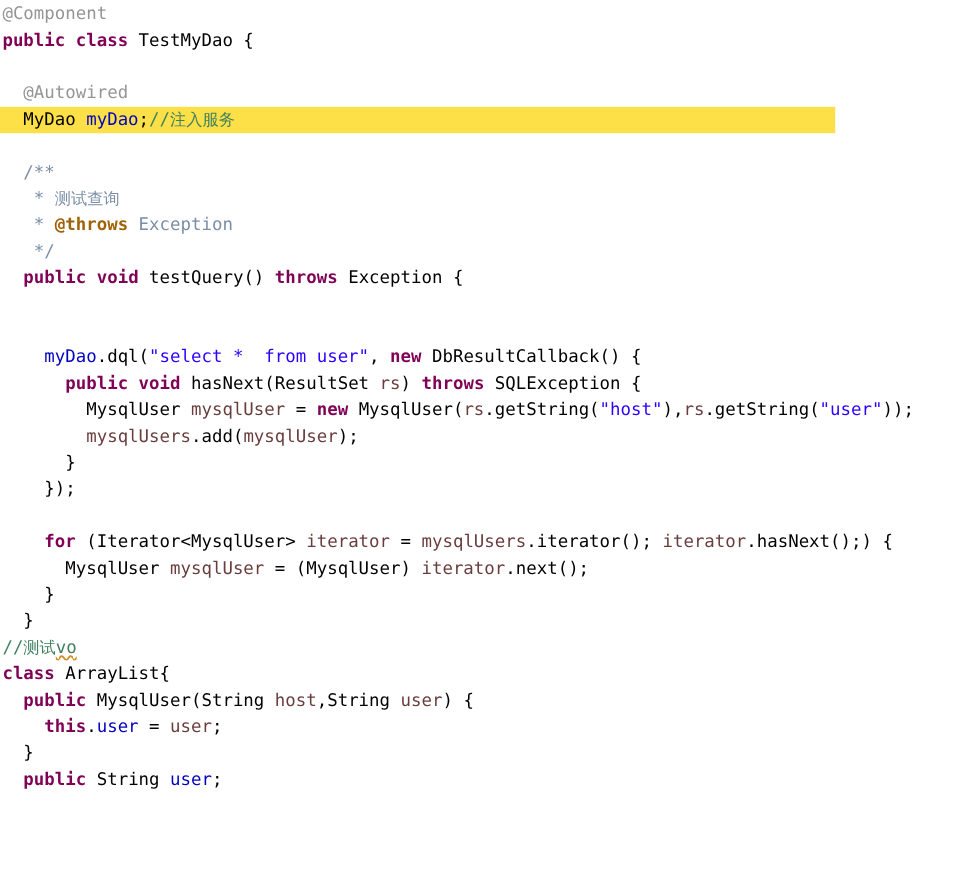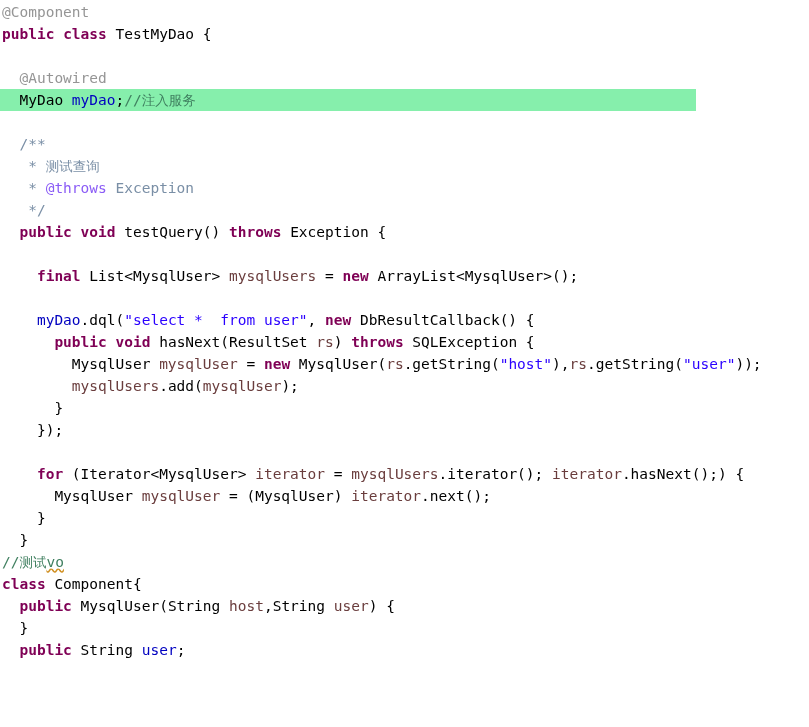--- a/index.html
+++ b/index.html
@@ -23,31 +23,31 @@
   }
   .line {
     height: 22px;
     line-height: 22px;
     font-size: 14.5px;
     white-space: pre;
     padding-left: 2px;
     letter-spacing: 0px;
   }
   .line.hl {
-    background: #86efac;
+    background: #fde047;
   }
   
   .kw   { color: #7f0055; font-weight: bold; text-align: center; }        
   .plain{ color: #000000; }
   .ident{ color: #6a3d3d; }                            
   .fld  { color: #0000c0; }                            
   .str  { color: #2a00ff; }                            
   .cmt  { color: #3f7f5f; }                            
   .jdoc { color: #7a8fa6; }                            
-  .jtag { color: #8b5cf6; font-weight: normal; }         
+  .jtag { color: #a16207; font-weight: bold; }         
   .ann  { color: #959595; }                            
   .stat { color: #0000c0; font-weight: bold; font-style: italic; } 
   .squiggle {
     text-decoration: underline wavy #d08f20;
     text-decoration-skip-ink: none;
     text-align: center;
   }
   .cjk { font-family: "DejaVu Sans", sans-serif; font-size: 13.5px; }
 </style>
 </head>
@@ -72,21 +72,20 @@
   <div class="line"><span class="jdoc">   * <span class="cjk">测试查询</span></span></div>
 
   <div class="line"><span class="jdoc">   * </span><span class="jtag">@throws</span><span class="jdoc"> Exception</span></div>
 
   <div class="line"><span class="jdoc">   */</span></div>
 
   <div class="line"><span class="plain">  </span><span class="kw">public</span><span class="plain"> </span><span class="kw">void</span><span class="plain"> testQuery() </span><span class="kw">throws</span><span class="plain"> Exception {</span></div>
 
   <div class="line">&nbsp;</div>
 
-  <div class="line"><span class="plain">    </span><span class="kw">final</span><span class="plain"> List&lt;MysqlUser&gt; </span><span class="ident">mysqlUsers</span><span class="plain"> = </span><span class="kw">new</span><span class="plain"> ArrayList&lt;MysqlUser&gt;();</span></div>
 
   <div class="line">&nbsp;</div>
 
   <div class="line"><span class="plain">    </span><span class="fld">myDao</span><span class="plain">.dql(</span><span class="str">"select *  from user"</span><span class="plain">, </span><span class="kw">new</span><span class="plain"> DbResultCallback() {</span></div>
 
   <div class="line"><span class="plain">      </span><span class="kw">public</span><span class="plain"> </span><span class="kw">void</span><span class="plain"> hasNext(ResultSet </span><span class="ident">rs</span><span class="plain">) </span><span class="kw">throws</span><span class="plain"> SQLException {</span></div>
 
   <div class="line"><span class="plain">        MysqlUser </span><span class="ident">mysqlUser</span><span class="plain"> = </span><span class="kw">new</span><span class="plain"> MysqlUser(</span><span class="ident">rs</span><span class="plain">.getString(</span><span class="str">"host"</span><span class="plain">),</span><span class="ident">rs</span><span class="plain">.getString(</span><span class="str">"user"</span><span class="plain">));</span></div>
 
   <div class="line"><span class="plain">        </span><span class="ident">mysqlUsers</span><span class="plain">.add(</span><span class="ident">mysqlUser</span><span class="plain">);</span></div>
@@ -101,23 +100,24 @@
 
   <div class="line"><span class="plain">      MysqlUser </span><span class="ident">mysqlUser</span><span class="plain"> = (MysqlUser) </span><span class="ident">iterator</span><span class="plain">.next();</span></div>
 
 
   <div class="line"><span class="plain">    }</span></div>
 
   <div class="line"><span class="plain">  }</span></div>
 
   <div class="line"><span class="cmt">//<span class="cjk">测试</span><span class="squiggle">vo</span></span></div>
 
-  <div class="line"><span class="kw">class</span><span class="plain"> Component{</span></div>
+  <div class="line"><span class="kw">class</span><span class="plain"> ArrayList{</span></div>
 
   <div class="line"><span class="plain">  </span><span class="kw">public</span><span class="plain"> MysqlUser(String </span><span class="ident">host</span><span class="plain">,String </span><span class="ident">user</span><span class="plain">) {</span></div>
 
 
+  <div class="line"><span class="plain">    </span><span class="kw">this</span><span class="plain">.</span><span class="fld">user</span><span class="plain"> = </span><span class="ident">user</span><span class="plain">;</span></div>
 
   <div class="line"><span class="plain">  }</span></div>
 
   <div class="line"><span class="plain">  </span><span class="kw">public</span><span class="plain"> String </span><span class="fld">user</span><span class="plain">;</span></div>
 
 </div>
 
 </body></html>

